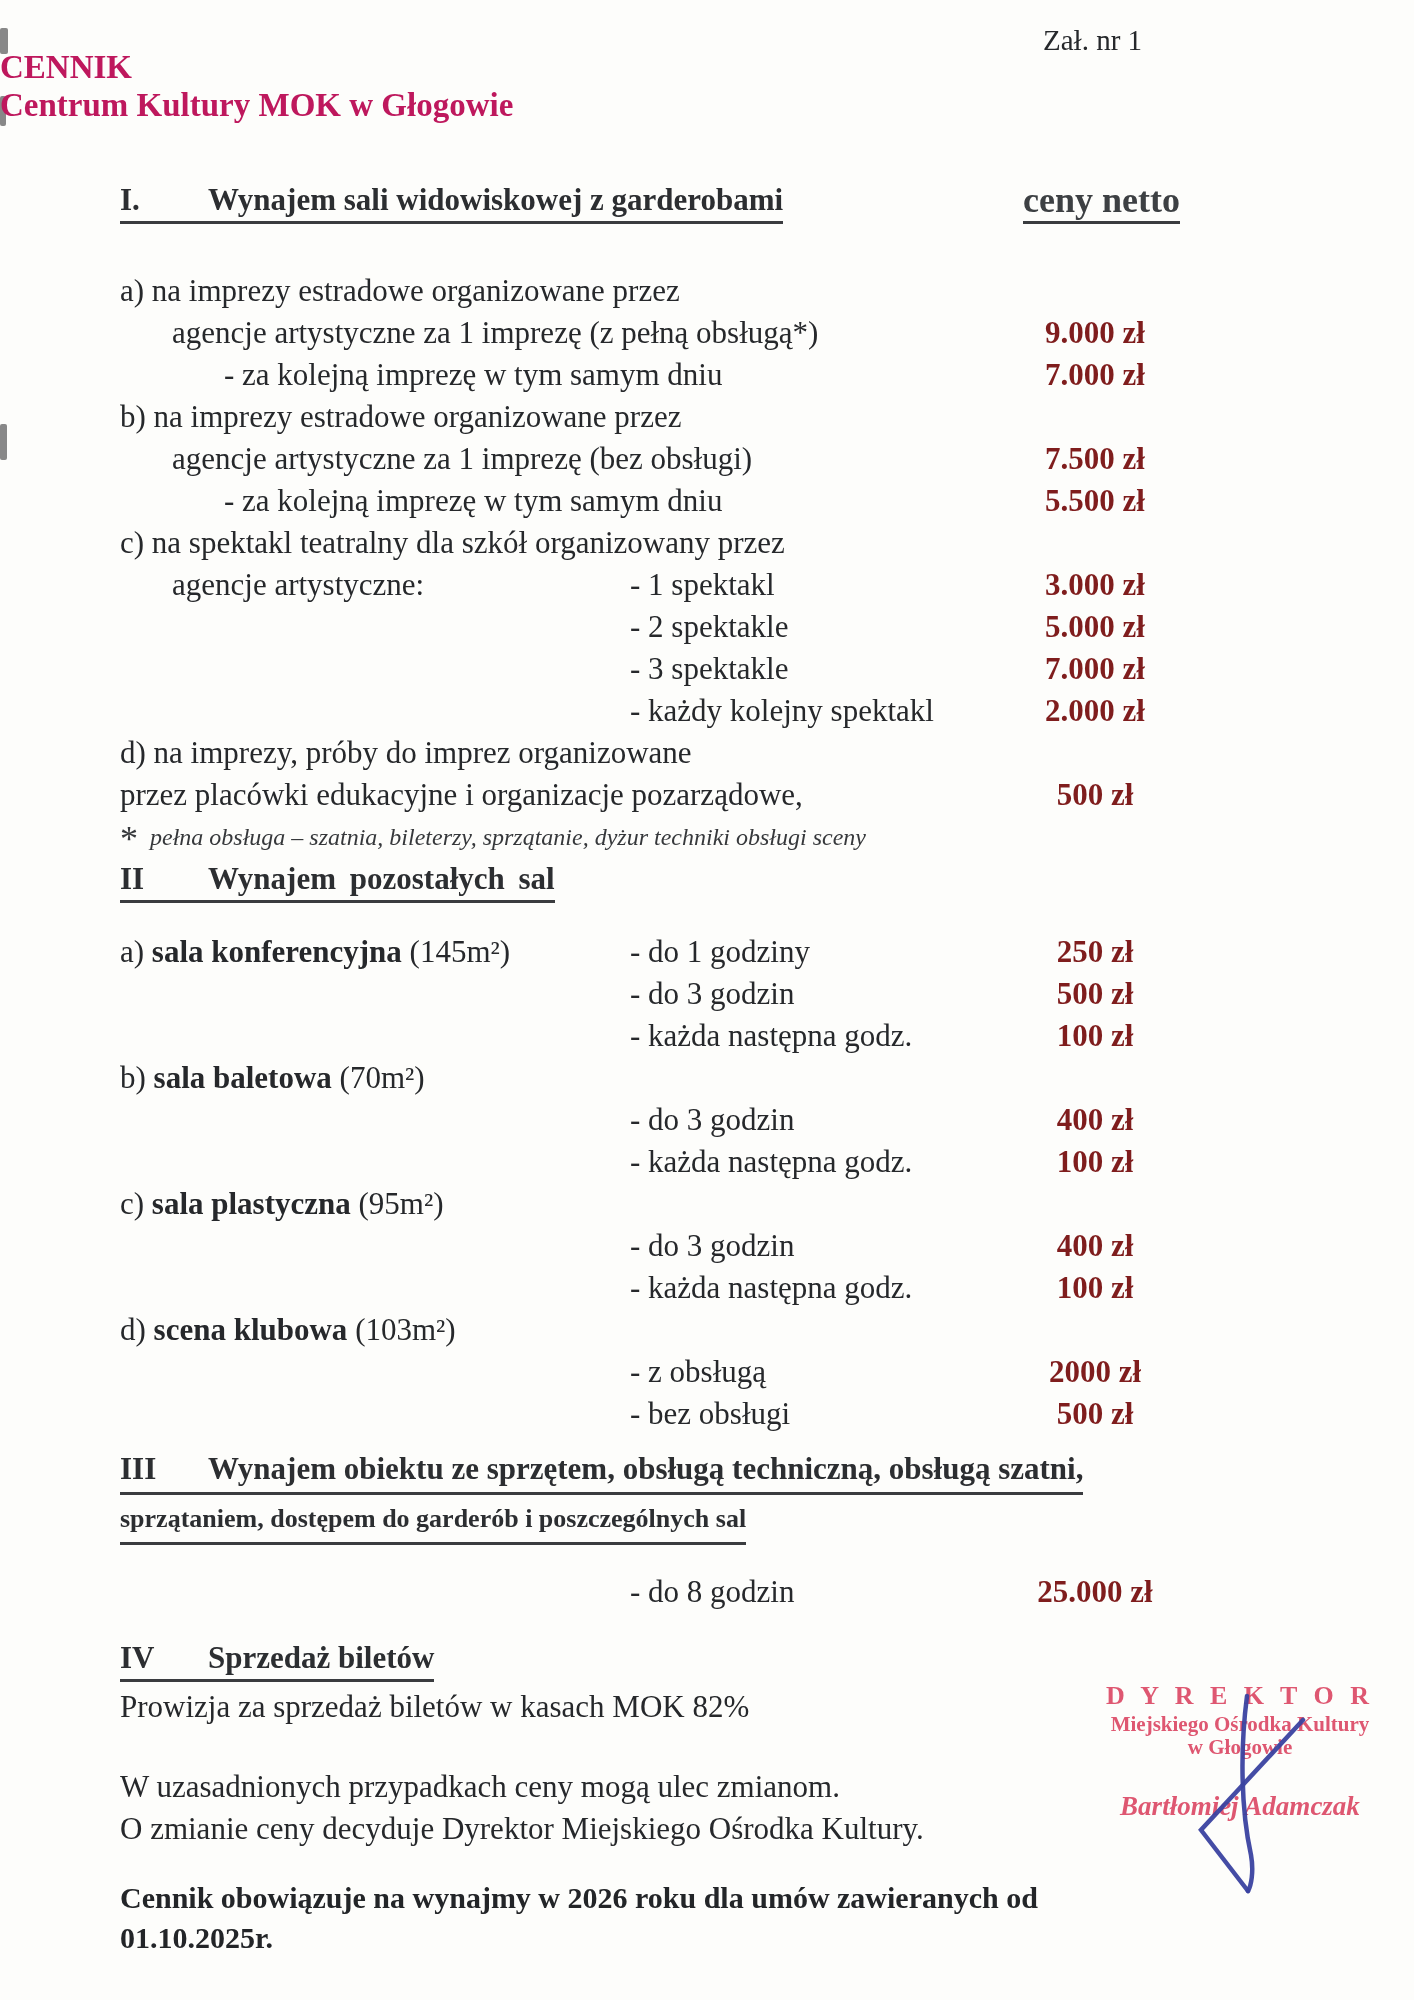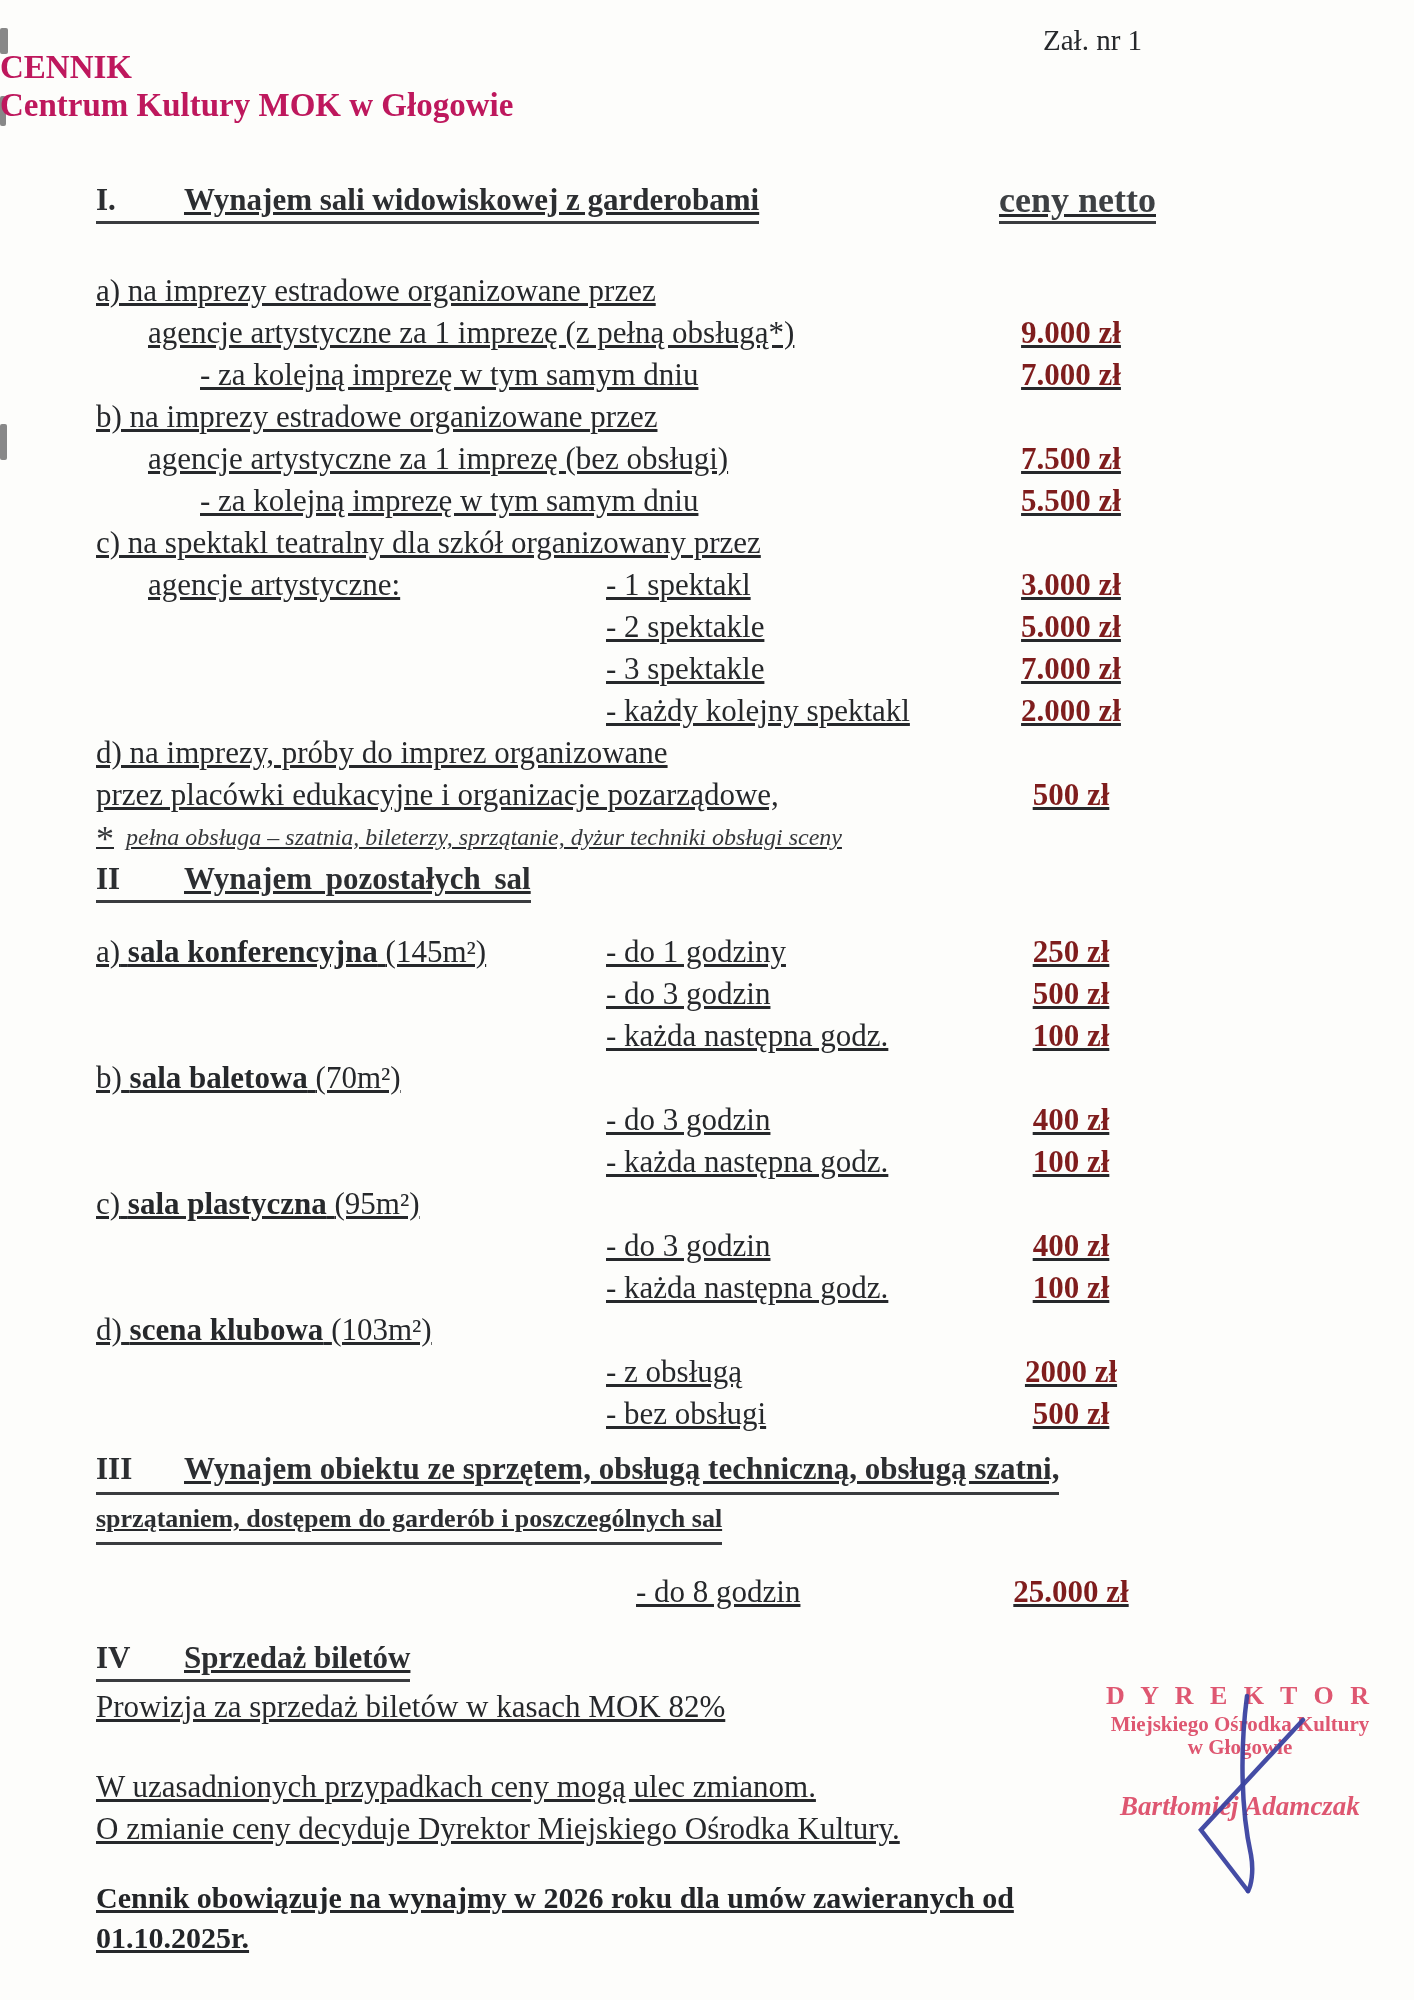--- a/index.html
+++ b/index.html
@@ -12,21 +12,21 @@
   }
   .page{position:absolute;inset:0;overflow:hidden;}
 
   
   .attach{position:absolute;left:1043px;top:24px;font-size:29px;}
 
   
   .doc-header{position:absolute;top:48px;left:0;width:100%;font-weight:bold;font-size:33px;line-height:38px;color:#be185d;}
 
   
-  .main{position:absolute;left:96px;top:183px;width:1060px;text-decoration:underline;}
+  .main{position:absolute;left:120px;top:183px;width:1060px;}
 
   .sec-head-row{display:flex;justify-content:space-between;align-items:flex-end;margin-bottom:46px;}
   .sec-head{font-weight:bold;font-size:31px;line-height:34px;color:#2c2e31;
     border-bottom:3px solid #3a3c3f;padding-bottom:4px;width:-moz-fit-content;width:fit-content;}
   .hnum{display:inline-block;width:88px;}
   .price-head{font-weight:bold;font-size:36px;line-height:34px;color:#3d4043;
     border-bottom:3px solid #3a3c3f;padding-bottom:4px;}
 
   .row{display:grid;grid-template-columns:510px 1fr 170px;height:42px;
     font-size:31px;line-height:42px;}
@@ -41,21 +41,21 @@
   .fstar{font-style:normal;font-size:36px;margin-right:12px;vertical-align:-6px;}
 
   .sec2-head{margin-top:8px;margin-bottom:28px;}
   .ws{word-spacing:6px;}
 
   .sec3{margin-top:14px;}
   .sec3 .l1{font-weight:bold;font-size:31px;line-height:40px;color:#2c2e31;
     border-bottom:3px solid #3a3c3f;padding-bottom:3px;width:fit-content;margin-bottom:4px;}
   .sec3 .l2{font-weight:bold;font-size:26px;line-height:40px;color:#2c2e31;
     border-bottom:3px solid #3a3c3f;padding-bottom:3px;width:fit-content;}
-  .sec3-row{margin-top:26px;gap:30px;}
+  .sec3-row{margin-top:26px;}
 
   .sec4-head{margin-top:28px;margin-bottom:4px;}
   .body-line{font-size:31px;line-height:42px;}
   .notes{margin-top:38px;font-size:31px;line-height:42px;}
   .footer-line{margin-top:28px;font-weight:bold;font-size:30px;line-height:40px;color:#232528;}
 
   
   .stamp{position:absolute;left:1100px;top:1682px;width:280px;text-align:center;
     color:#dc4a66;font-weight:bold;opacity:.92;}
   .stamp .s1{font-size:26px;letter-spacing:5px;line-height:28px;}

